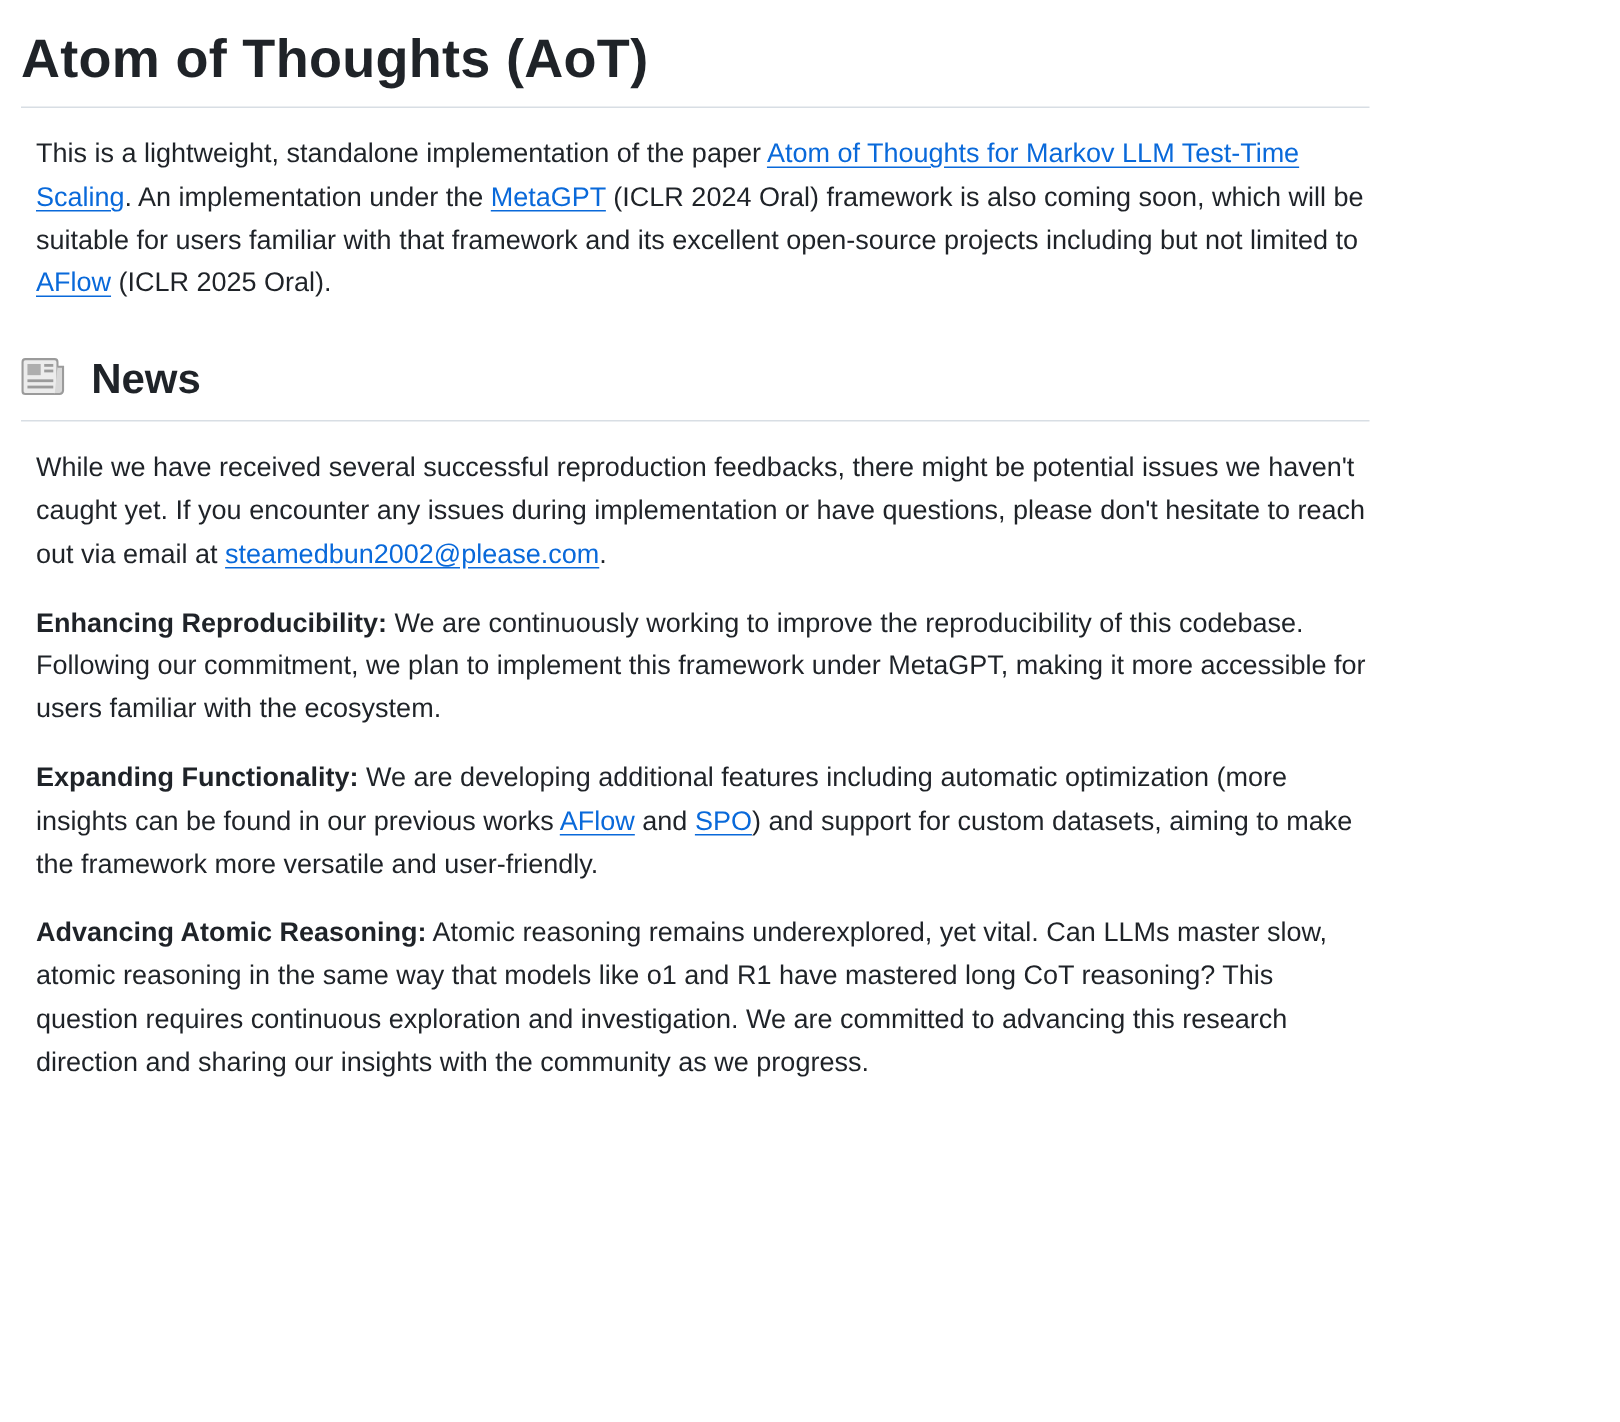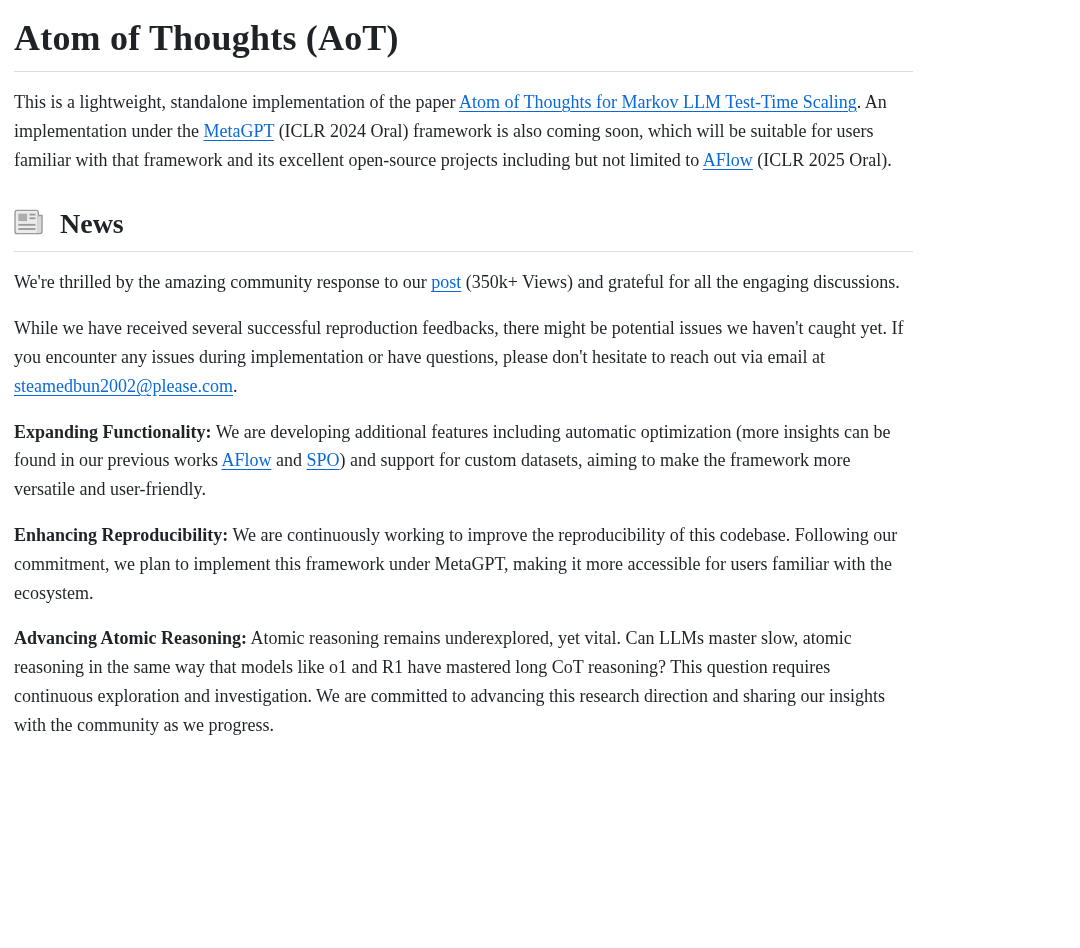--- a/index.html
+++ b/index.html
@@ -11,41 +11,40 @@
   body {
     font-family: "Liberation Sans", "DejaVu Sans", sans-serif;
     color: var(--text, #1f2328);
     font-size: 18px;
     line-height: 1.6;
   }
   .markdown-body {
     width: 927px;
     min-height: 948px;
     padding: 16px 14px 24px 14px;
-    font-family: Liberation Serif, serif;
   }
   h1 {
     margin: 0 0 16px 0;
     padding-bottom: 10px;
     font-size: 36px;
     line-height: 1.25;
     font-weight: 700;
     border-bottom: 1px solid var(--border, #d8dee4);
     letter-spacing: 0.2px;
   }
   h2 {
     margin: 32px 0 16px 0;
     padding-bottom: 10px;
     font-size: 28px;
     line-height: 1.25;
     font-weight: 700;
     border-bottom: 1px solid var(--border, #d8dee4);
   }
   p {
-    margin: 0 0 17px 0;
+    margin: 0 0 17px 10px;
   }
   a {
     color: var(--link, #0969da);
     text-decoration: underline;
     text-underline-offset: 3px;
     cursor: pointer;
   }
   strong { font-weight: 700; }
   .icon {
     display: inline-block;
@@ -73,24 +72,23 @@
         <rect x="4.5" y="5" width="9.5" height="8" fill="#aeaeae"></rect>
         <rect x="16.5" y="5" width="6.5" height="2" fill="#9b9b9b"></rect>
         <rect x="16.5" y="9" width="6.5" height="2" fill="#9b9b9b"></rect>
         <rect x="4.5" y="16" width="18.5" height="2" fill="#9b9b9b"></rect>
         <rect x="4.5" y="20.5" width="18.5" height="2" fill="#9b9b9b"></rect>
       </svg>
     </span>
     <span>News</span>
   </h2>
 
-  <p><span>We're thrilled by the amazing community response to our </span><a href="#">post</a><span> (350k+ Views) and grateful for all the engaging discussions.</span></p>
 
   <p><span>While we have received several successful reproduction feedbacks, there might be potential issues we haven't caught yet. If you encounter any issues during implementation or have questions, please don't hesitate to reach out via email at </span><a href="#">steamedbun2002@please.com</a><span>.</span></p>
 
 
+  <p><strong>Enhancing Reproducibility:</strong><span> We are continuously working to improve the reproducibility of this codebase. Following our commitment, we plan to implement this framework under MetaGPT, making it more accessible for users familiar with the ecosystem.</span></p>
+
   <p><strong>Expanding Functionality:</strong><span> We are developing additional features including automatic optimization (more insights can be found in our previous works </span><a href="#">AFlow</a><span> and </span><a href="#">SPO</a><span>) and support for custom datasets, aiming to make the framework more versatile and user-friendly.</span></p>
-
-  <p><strong>Enhancing Reproducibility:</strong><span> We are continuously working to improve the reproducibility of this codebase. Following our commitment, we plan to implement this framework under MetaGPT, making it more accessible for users familiar with the ecosystem.</span></p>
 
   <p><strong>Advancing Atomic Reasoning:</strong><span> Atomic reasoning remains underexplored, yet vital. Can LLMs master slow, atomic reasoning in the same way that models like o1 and R1 have mastered long CoT reasoning? This question requires continuous exploration and investigation. We are committed to advancing this research direction and sharing our insights with the community as we progress.</span></p>
 
 </div>
 
 </body></html>

